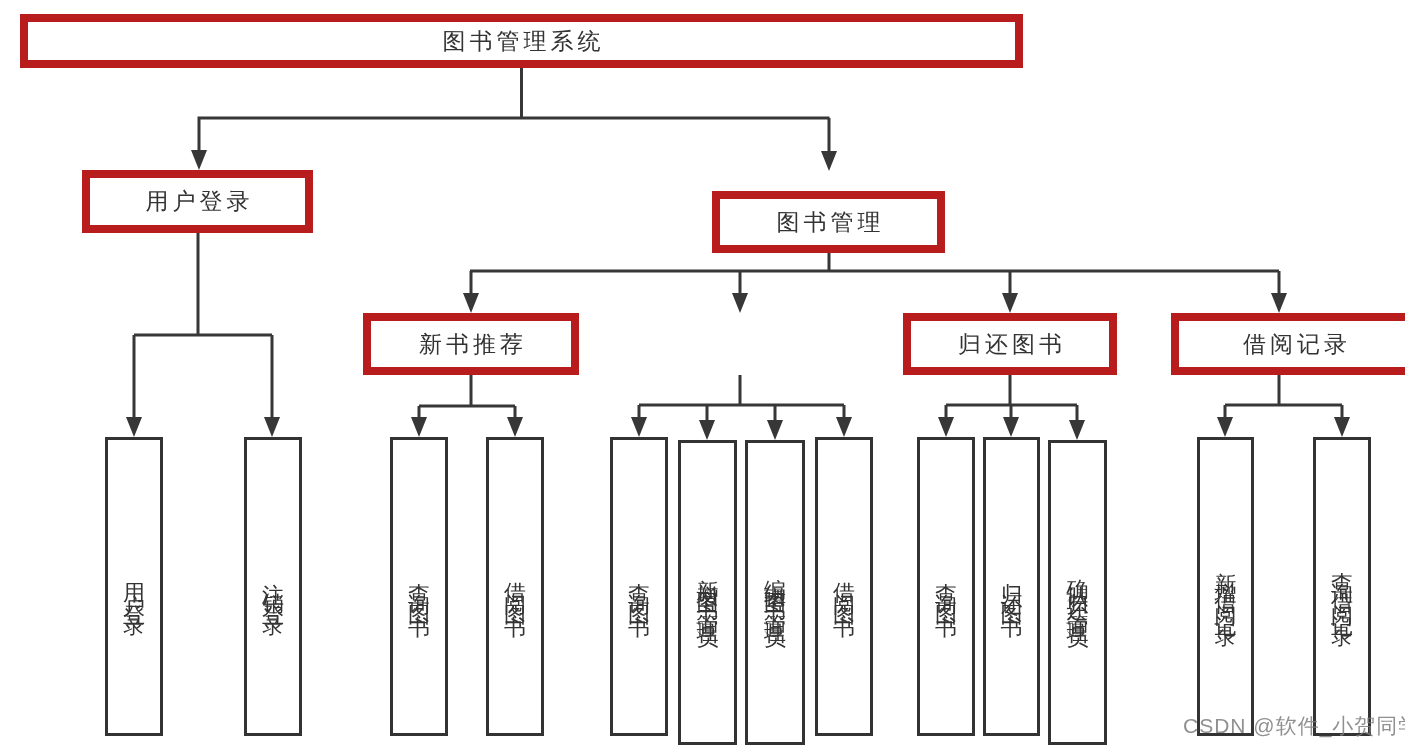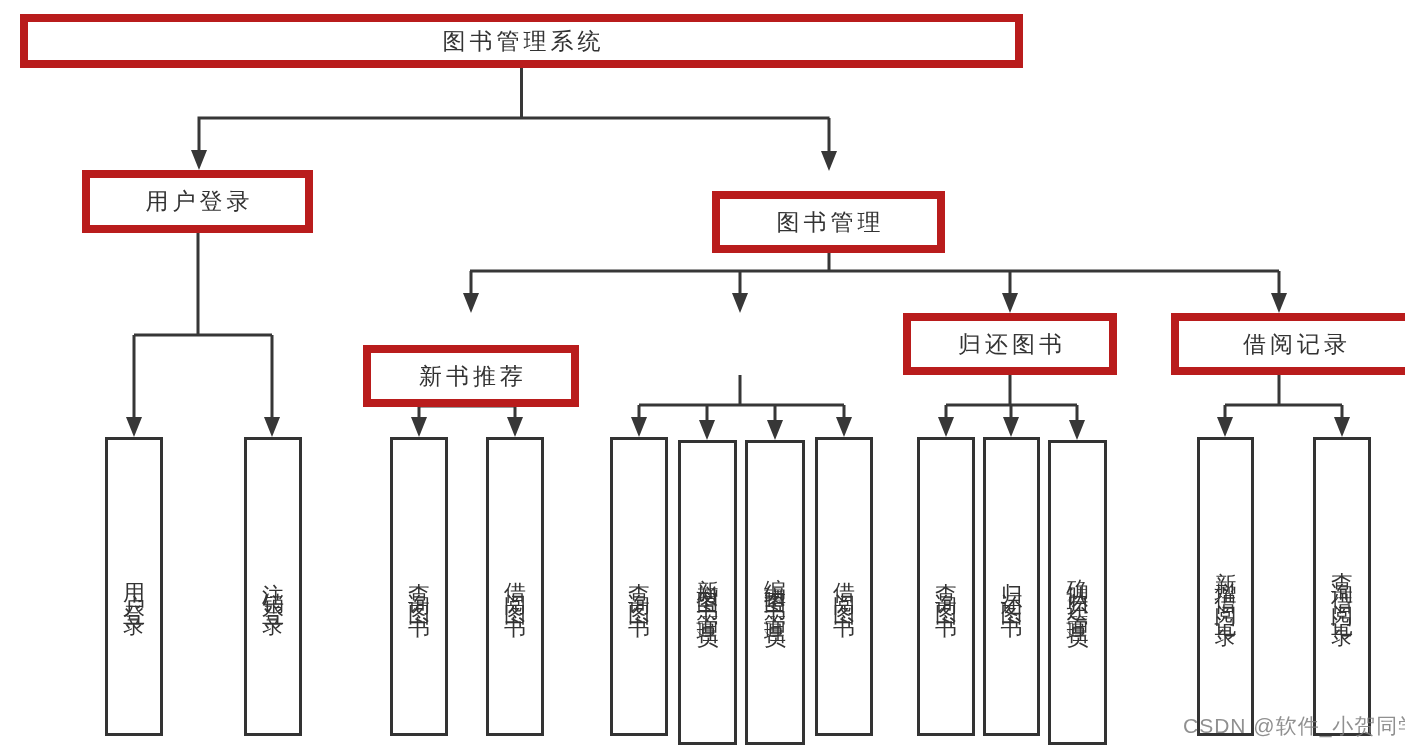--- a/index.html
+++ b/index.html
@@ -70,21 +70,21 @@
       <polygon points="1225,437 1217,417 1233,417"></polygon>
       <polygon points="1342,437 1334,417 1350,417"></polygon>
     </g>
   </svg>
 
   <div class="hbox" style="left:20px;top:14px;width:1003px;height:54px;">图书管理系统</div>
 
   <div class="hbox" style="left:82px;top:170px;width:231px;height:63px;">用户登录</div>
   <div class="hbox" style="left:712px;top:171px;width:233px;height:62px;margin-top:20px;">图书管理</div>
 
-  <div class="hbox" style="left:363px;top:313px;width:216px;height:62px;margin-top:32px;">新书推荐</div>
+  <div class="hbox" style="left:363px;top:313px;width:216px;height:62px;">新书推荐</div>
   <div class="hbox" style="left:903px;top:313px;width:214px;height:62px;">归还图书</div>
   <div class="hbox" style="left:1171px;top:313px;width:248px;height:62px;">借阅记录</div>
 
   <div class="vbox" style="left:105px;top:437px;width:58px;height:299px;">用户登录</div>
   <div class="vbox" style="left:244px;top:437px;width:58px;height:299px;">注销登录</div>
 
   <div class="vbox" style="left:390px;top:437px;width:58px;height:299px;">查询图书</div>
   <div class="vbox" style="left:486px;top:437px;width:58px;height:299px;">借阅图书</div>
 
   <div class="vbox" style="left:610px;top:437px;width:58px;height:299px;">查询图书</div>

